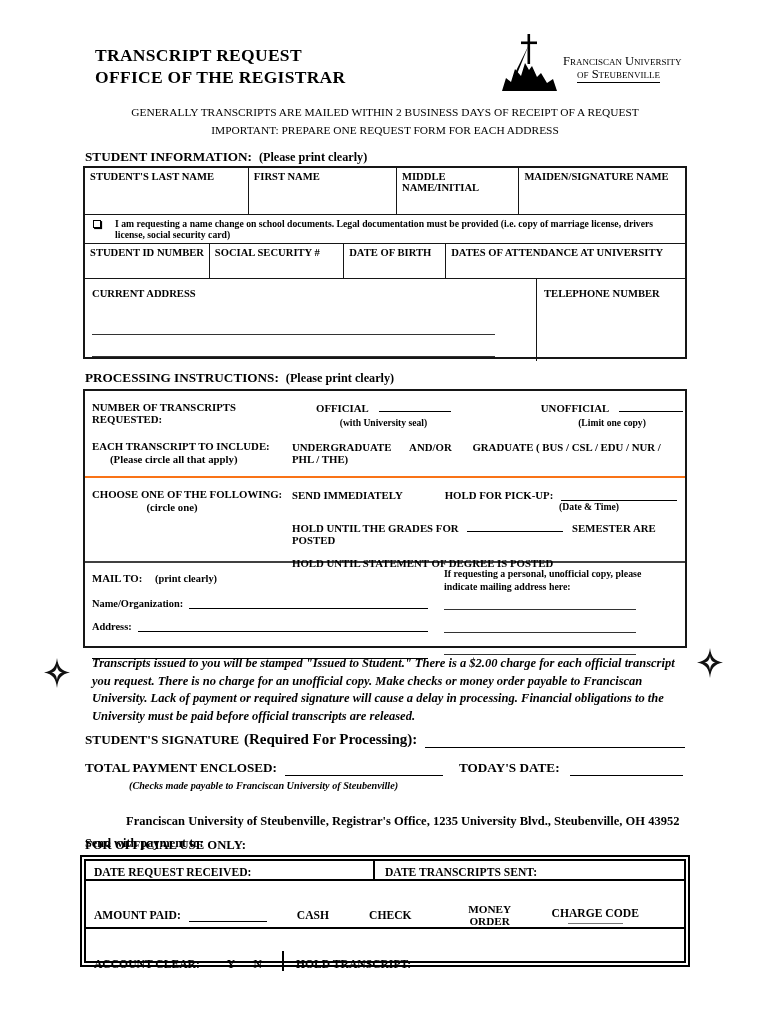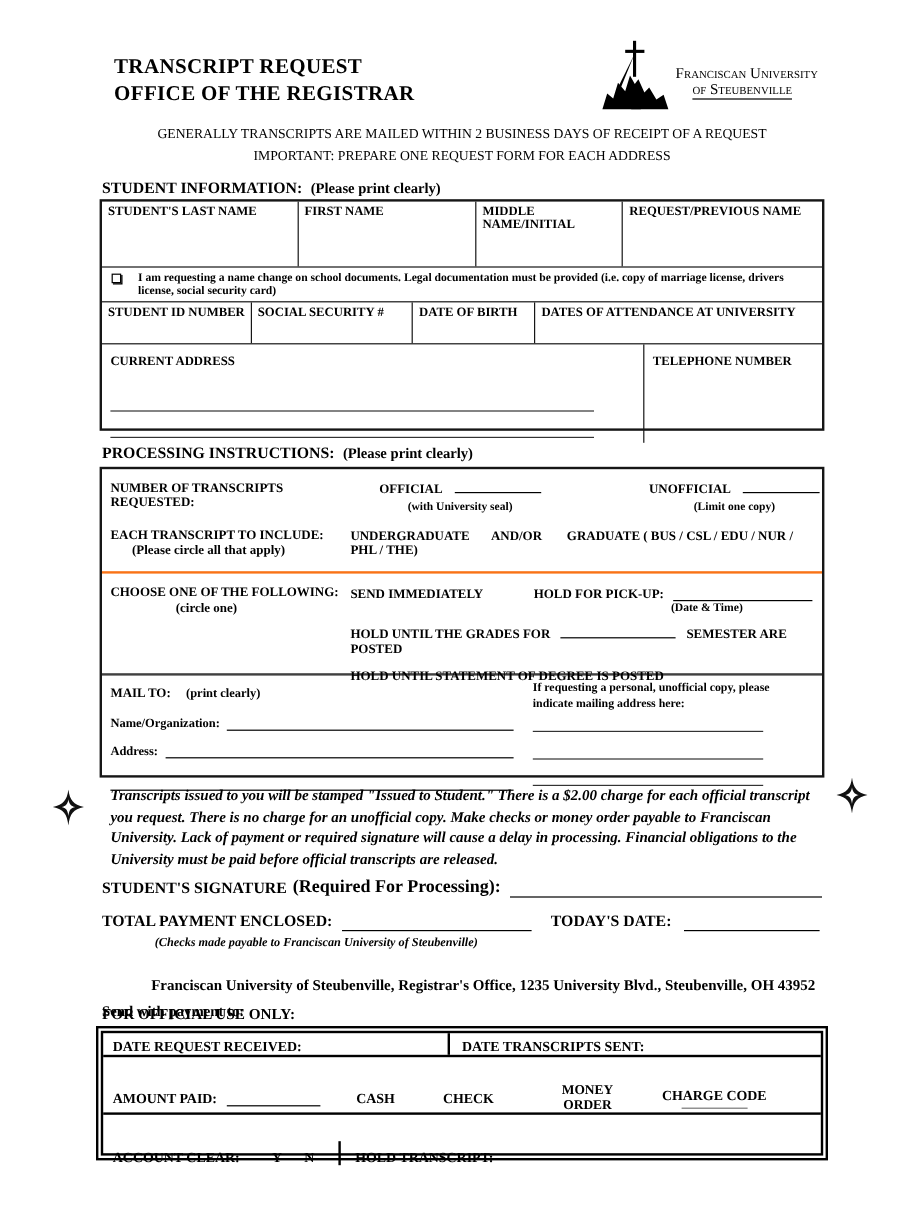--- a/index.html
+++ b/index.html
@@ -20,21 +20,21 @@
   .notice { left:85px; top:104px; width:600px; text-align:center; font-size:11.4px; line-height:17.5px; }
 
   
   .sec-h { font-size:13.2px; font-weight:bold; }
   .sec-h .note { font-size:12.2px; margin-left:7px; }
 
   
   .box { position:absolute; border:2.5px solid #161616; background:#fff; }
 
   
-  .si-names { display:flex; height:55px; border-bottom:1.8px solid #161616; }
+  .si-names { display:flex; height:47px; border-bottom:1.8px solid #161616; }
   .si-names .cell, .si-ids .cell { padding:3px 4px 0 5px; font-size:10.6px; font-weight:bold; border-right:1.8px solid #161616; }
   .si-names .cell:last-child, .si-ids .cell:last-child { border-right:none; }
   .si-check { display:flex; border-bottom:1.8px solid #161616; padding:3px 6px 2px 8px; font-size:9.7px; font-weight:bold; line-height:11.3px; }
   .cbx { flex:0 0 auto; width:8px; height:8px; border:1.2px solid #000; box-shadow:1.1px 1.1px 0 #000; margin:2px 14px 0 0; background:#fff; }
   .si-ids { display:flex; height:35px; border-bottom:1.8px solid #161616; }
   .si-addr { display:flex; height:82px; }
   .si-addr .left { flex:1; padding:4px 0 0 7px; }
   .si-addr .right { width:149px; border-left:1.8px solid #161616; padding:4px 0 0 7px; }
   .addr-line { width:403px; border-bottom:1.3px solid #333; }
   .lbl-sm { font-size:10.6px; font-weight:bold; }
@@ -111,21 +111,21 @@
 
   <div class="abs sec-h" style="left:85px; top:149px;">
     <span>STUDENT INFORMATION:</span><span class="note">(Please print clearly)</span>
   </div>
 
   <div class="box" style="left:83px; top:166px; width:604px; height:193px;">
     <div class="si-names">
       <div class="cell" style="width:27.3%;">STUDENT'S LAST NAME</div>
       <div class="cell" style="width:24.7%;">FIRST NAME</div>
       <div class="cell" style="width:20.4%;">MIDDLE NAME/INITIAL</div>
-      <div class="cell" style="width:27.6%;">REQUEST/PREVIOUS NAME</div>
+      <div class="cell" style="width:27.6%;">MAIDEN/SIGNATURE NAME</div>
     </div>
     <div class="si-check">
       <span class="cbx"></span>
       <span style="max-width:560px;">I am requesting a name change on school documents.  Legal documentation must be provided (i.e.  copy of marriage license, drivers license, social security card)</span>
     </div>
     <div class="si-ids">
       <div class="cell" style="width:20.8%;">STUDENT ID NUMBER</div>
       <div class="cell" style="width:22.4%;">SOCIAL SECURITY #</div>
       <div class="cell" style="width:17%;">DATE OF BIRTH</div>
       <div class="cell" style="width:39.8%;">DATES OF ATTENDANCE AT UNIVERSITY</div>

